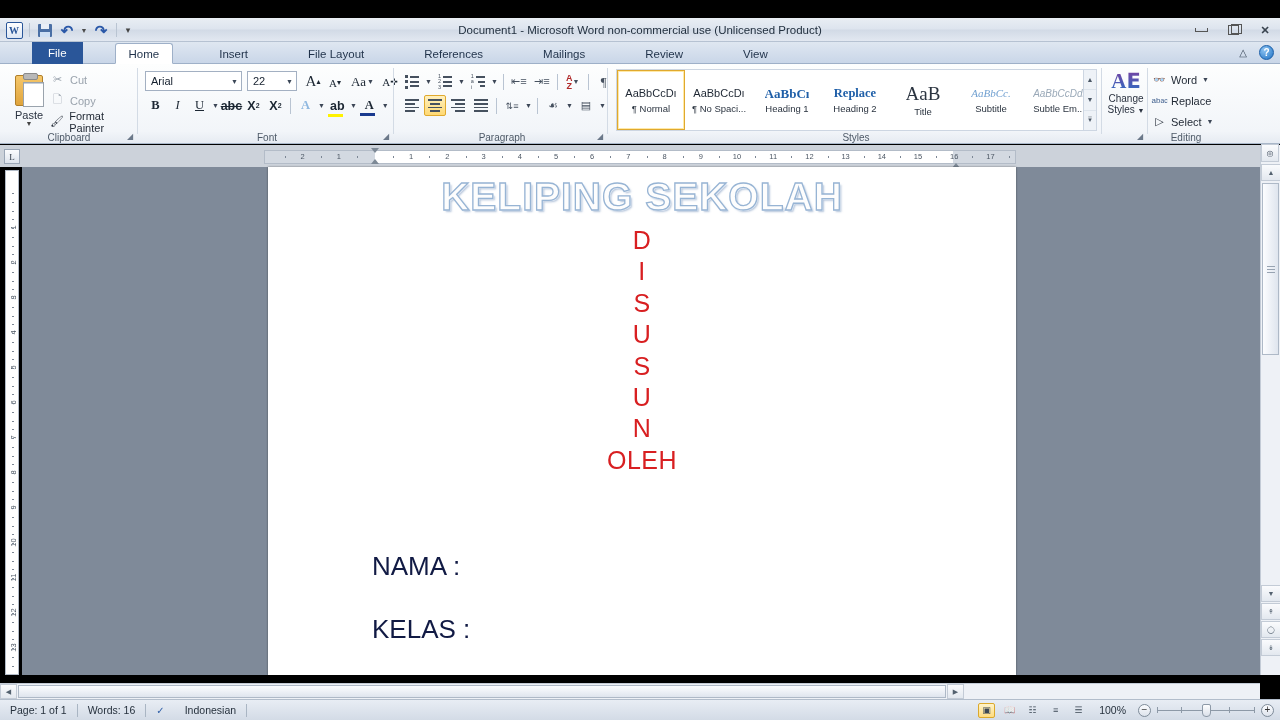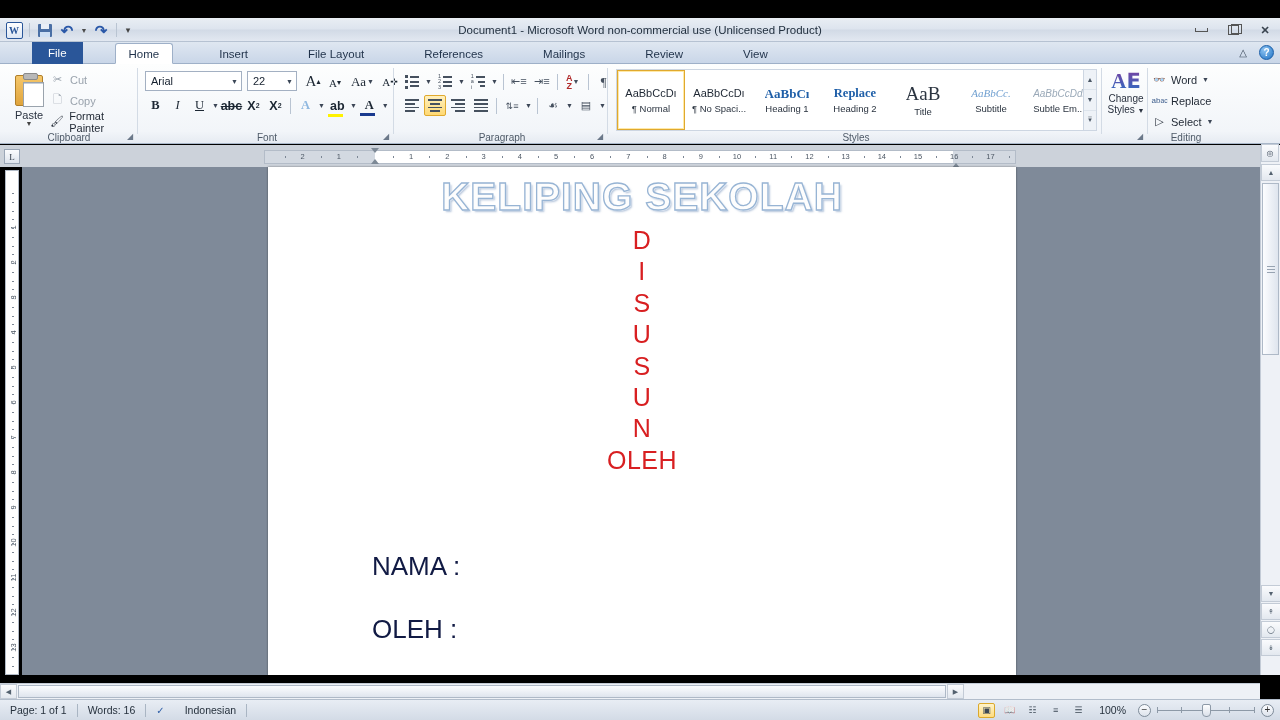--- a/index.html
+++ b/index.html
@@ -802,21 +802,21 @@
         <div>I</div>
         <div>S</div>
         <div>U</div>
         <div>S</div>
         <div>U</div>
         <div>N</div>
         <div>OLEH</div>
       </div>
       <div class="fields">
         <div>NAMA  :</div>
-        <div>OLEH :</div>
+        <div>KELAS :</div>
         <div>STUDI :</div>
       </div>
     </div>
   </div>
 
   <div class="vscroll">
     <div class="obj-browse" style="top:-1px;">◎</div>
     <div class="vs-btn" style="position:absolute;top:19px;">▲</div>
     <div class="vs-thumb" style="top:38px; height:172px;">
         <i></i>

